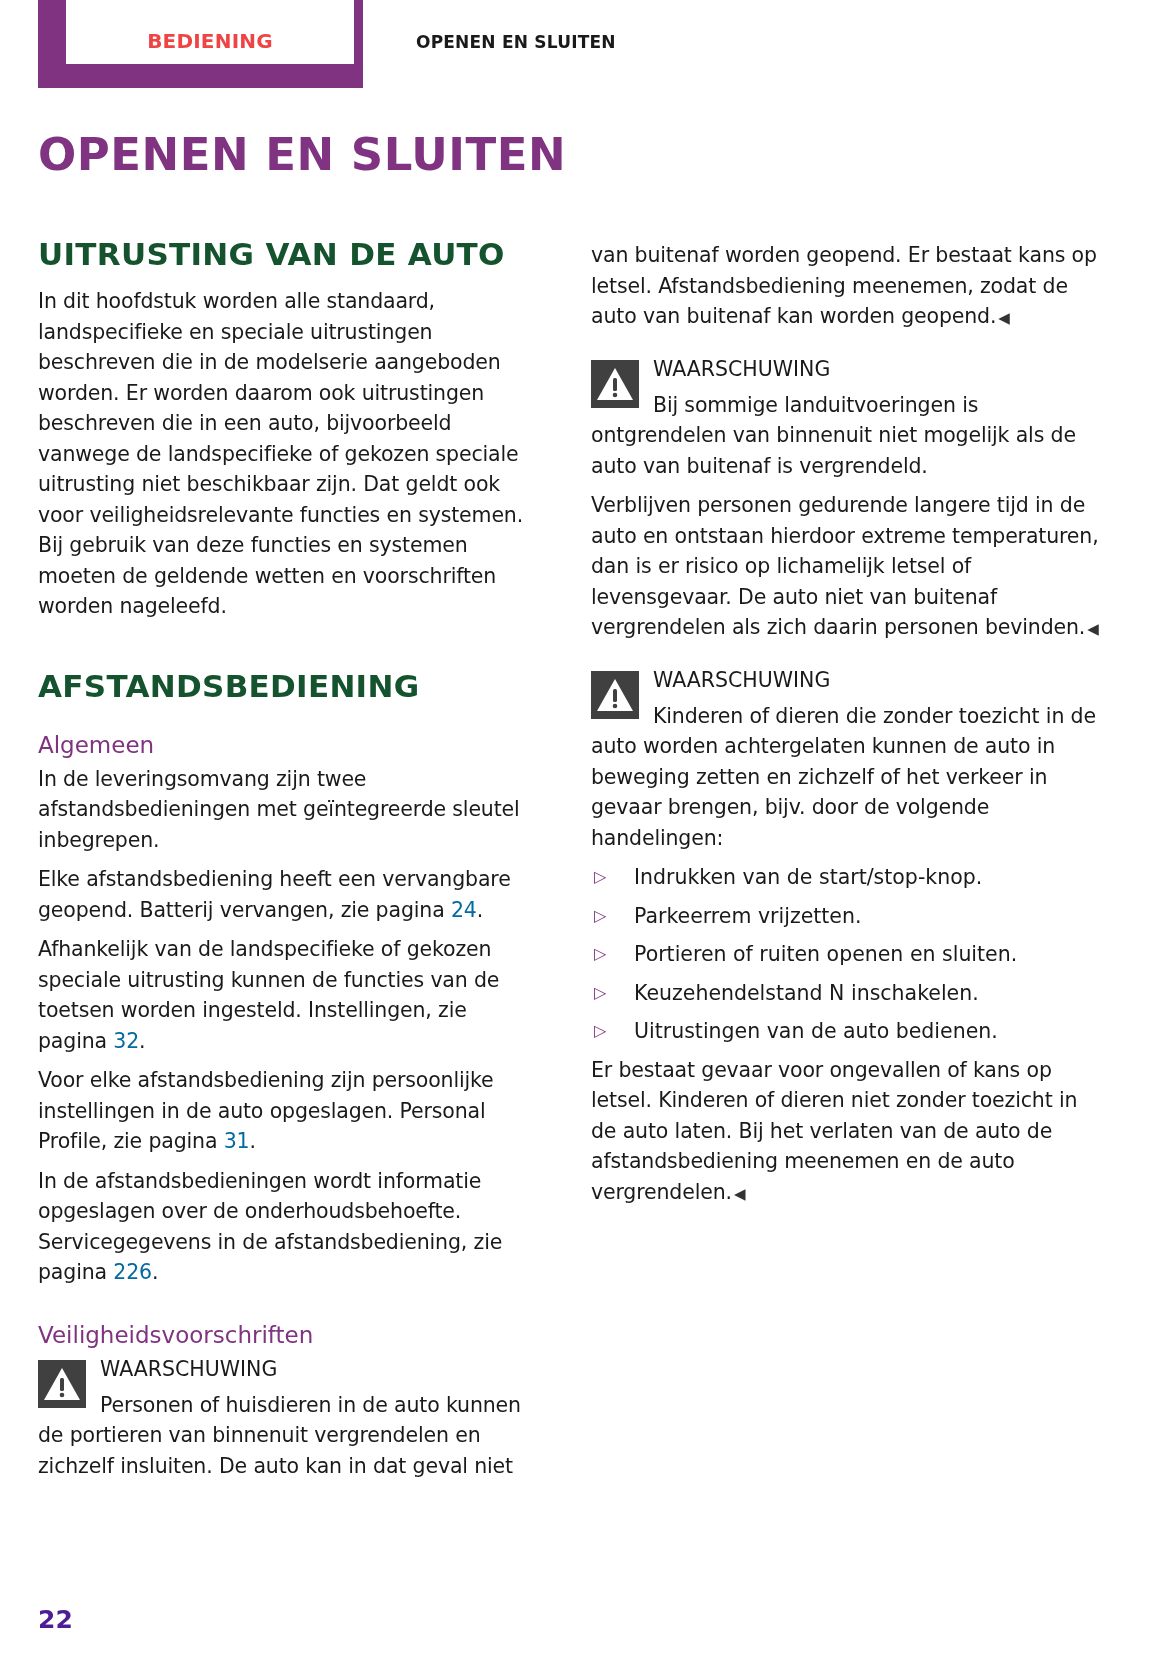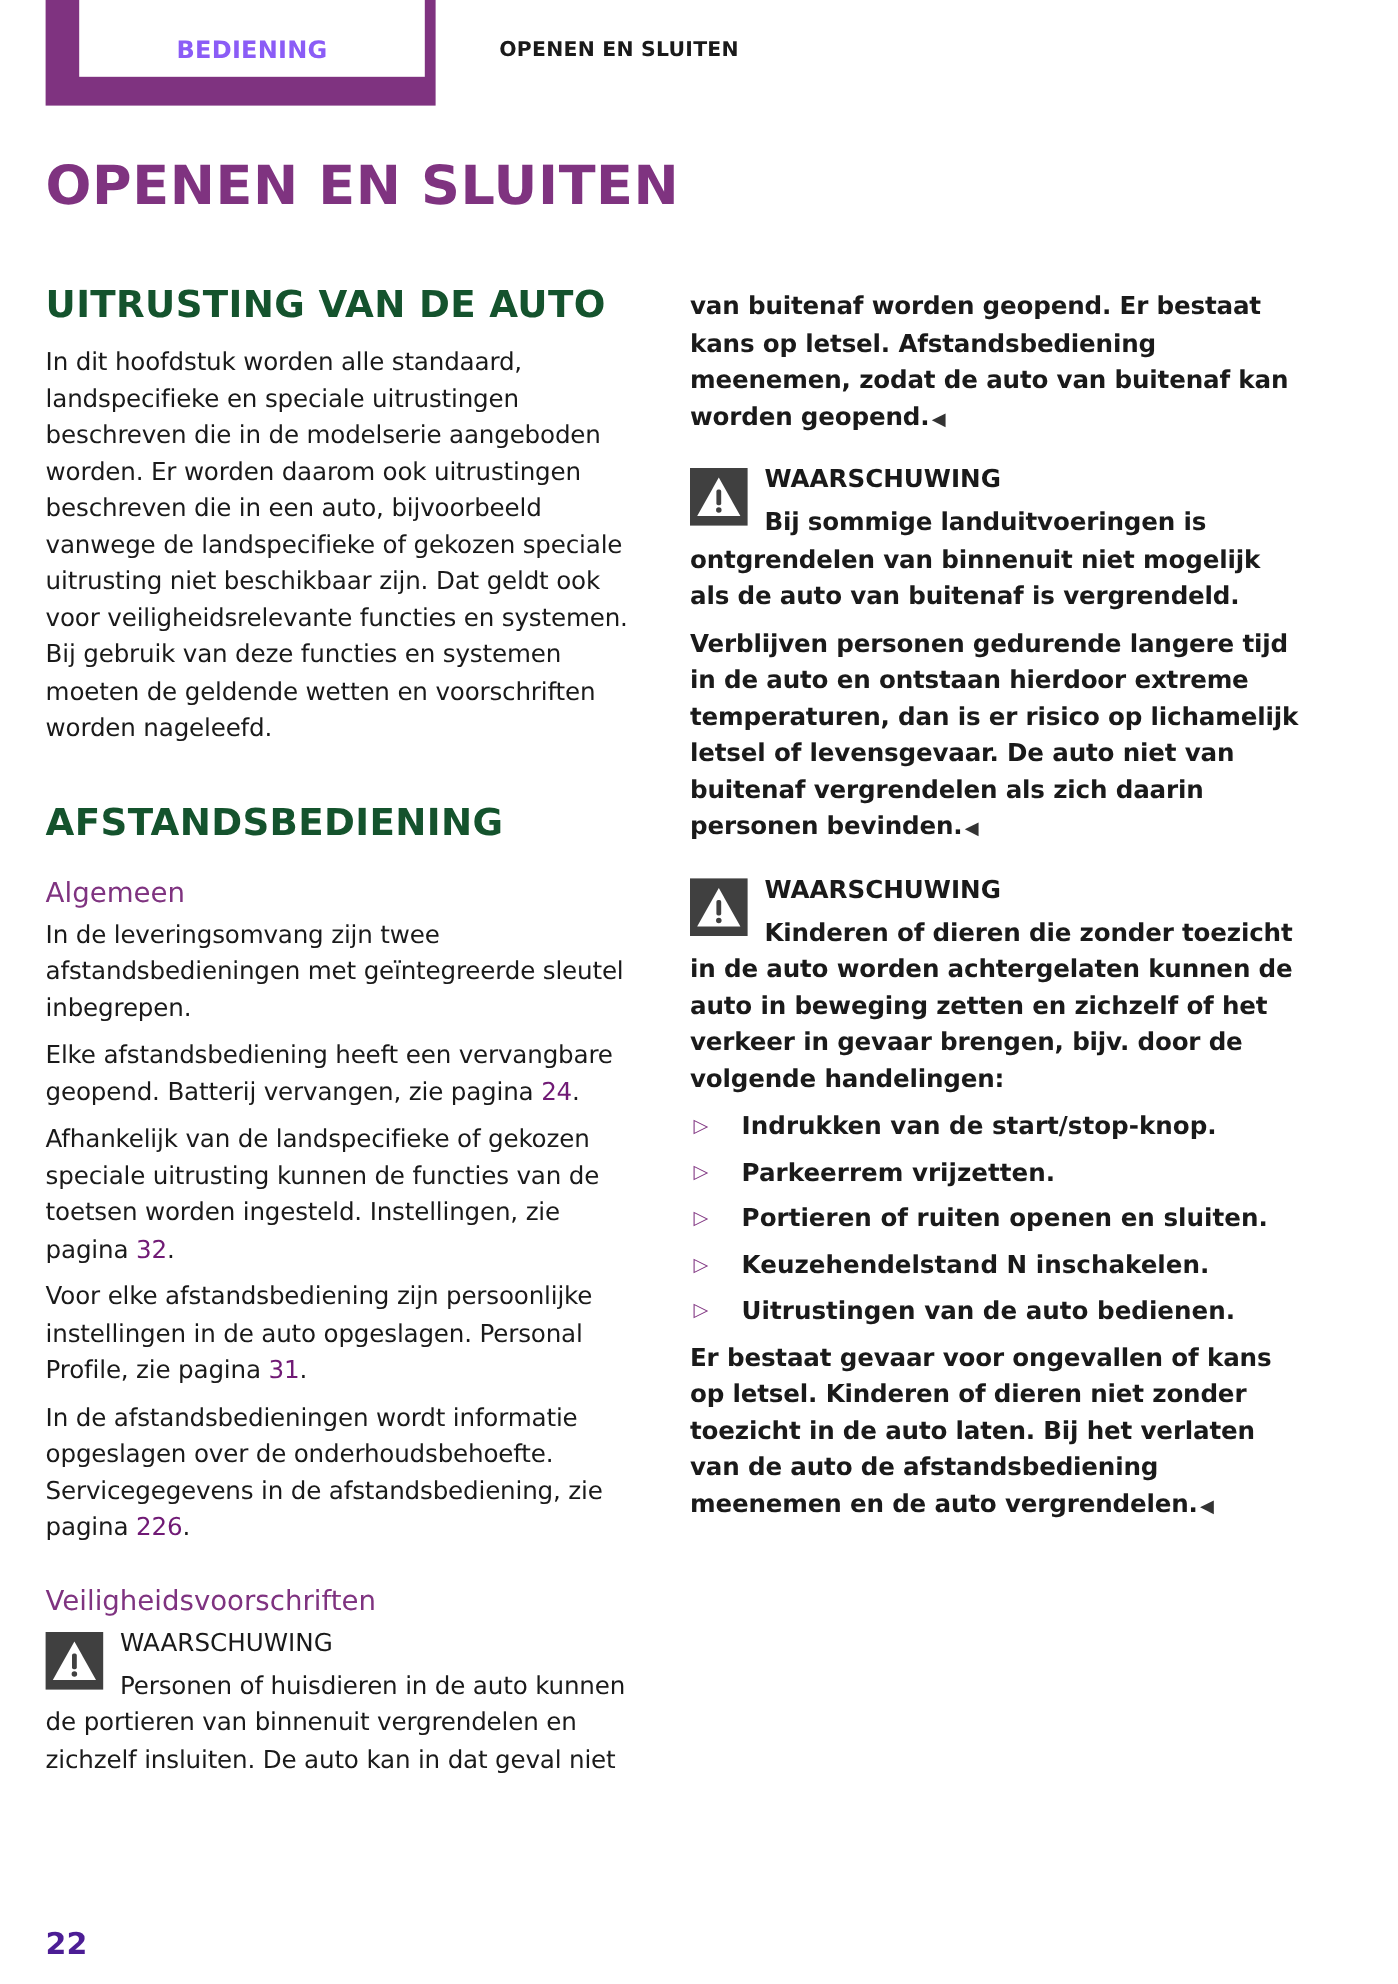--- a/index.html
+++ b/index.html
@@ -9,46 +9,46 @@
     }
     .tab-frame {
       position: absolute; left: 38px; top: 0; width: 325px; height: 88px;
       background: #7f3380;
     }
     .tab-inner {
       position: absolute; left: 28px; top: 0; width: 288px; height: 64px;
       background: #ffffff; display: flex; align-items: center; justify-content: center;
     }
     .tab-label {
-      color: #8b5cf6; font-weight: bold; font-size: 20px; letter-spacing: 0.2px;
+      color: #ef4444; font-weight: bold; font-size: 20px; letter-spacing: 0.2px;
       margin-top: 18px;
     }
     .header-title {
       position: absolute; left: 416px; top: 32px; font-size: 17px; font-weight: bold;
       color: #1a1a1a; letter-spacing: 0.2px;
     }
     .chapter-title {
       position: absolute; left: 38px; top: 128px; margin: 0;
       font-size: 45px; font-weight: bold; color: #7f3380; letter-spacing: 0.5px;
     }
     .col { position: absolute; width: 500px; }
     .col-left { left: 38px; top: 236px; }
-    .col-right { left: 575px; top: 240px; width: 510px; font-weight: bold; }
+    .col-right { left: 591px; top: 240px; width: 510px; }
     h2.section {
       margin: 0 0 14px 0; font-size: 31px; font-weight: bold; color: #14532d;
       letter-spacing: 0.3px;
     }
     h3.sub {
       margin: 0 0 6px 0; font-size: 23px; font-weight: normal; color: #7f3380;
     }
     p {
       margin: 0 0 9px 0; font-size: 20.5px; line-height: 30.5px; color: #1a1a1a;
       letter-spacing: -0.15px;
     }
-    .link { color: #701a75; }
+    .link { color: #0369a1; }
     .end-mark { font-size: 15px; color: #333; margin-left: 2px; }
     .warning { position: relative; margin: 0 0 4px 0; }
     .warn-icon {
       float: left; width: 48px; height: 48px; background: #404040; margin: 6px 14px 0 0;
       display: flex; align-items: center; justify-content: center;
     }
     .warn-title { font-size: 20.5px; line-height: 30px; margin-top: 4px; }
     .warn-text { margin-top: 6px; }
     ul.bullets { list-style: none; margin: 0 0 8px 0; padding: 0; }
     ul.bullets li {

